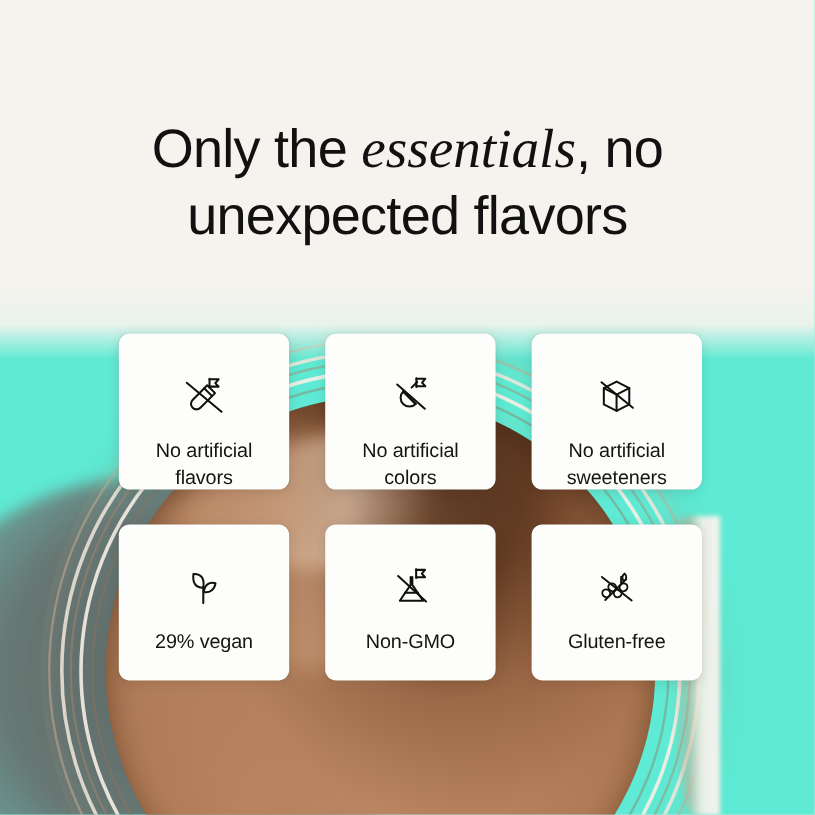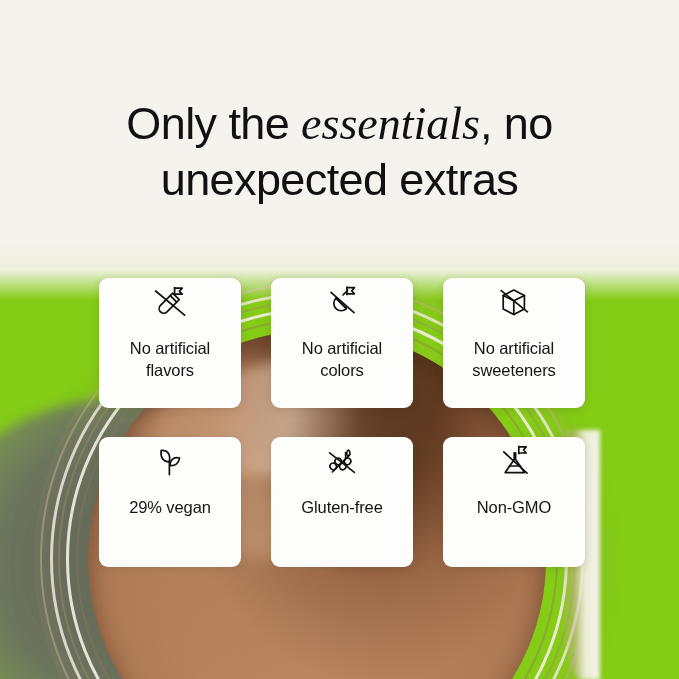--- a/index.html
+++ b/index.html
@@ -15,21 +15,21 @@
     font-family: "Liberation Sans", sans-serif;
     background: #F6F3EE;
     position: relative;
   }
 
   #stage {
     position: absolute;
     inset: 0;
     width: 679px;
     height: 679px;
-    background: #84cc16;
+    background: #5eead4;
     overflow: hidden;
   }
 
   
 
   .photo-layer {
     position: absolute;
     inset: 0;
     overflow: hidden;
   }
@@ -240,21 +240,21 @@
   }
 
   .badge-card {
     background: #FDFDFC;
     border-radius: 9px;
     box-shadow: 0 2px 9px rgba(60,45,33,0.13), 0 0 1px rgba(60,45,33,0.10);
     display: flex;
     flex-direction: column;
     align-items: center;
     justify-content: flex-start;
-    padding-top: 3px;
+    padding-top: 31px;
   }
 
   .badge-icon {
     width: 44px;
     height: 44px;
     display: flex;
     align-items: center;
     justify-content: center;
     color: #12100E;
     flex: 0 0 auto;
@@ -294,21 +294,21 @@
     <div class="liquid-swirl"></div>
     <div class="liquid-swirl-2"></div>
     <div class="liquid-lip"></div>
     <div class="glass-edge-right"></div>
 
     <div class="top-fade"></div>
   </div>
 
   <h1 class="headline">
     <span class="headline-line"><span>Only the </span><span class="emph">essentials</span><span>, no</span></span>
-    <span class="headline-line">unexpected extras</span>
+    <span class="headline-line">unexpected flavors</span>
   </h1>
 
   <div class="badge-grid">
 
     <div class="badge-card">
       <span class="badge-icon">
         <svg width="42" height="42" viewBox="0 0 42 42" fill="none" stroke="currentColor" stroke-width="1.7" stroke-linecap="round" stroke-linejoin="round">
 
           <path d="M11.5 29.8 a4.6 4.6 0 0 0 6.5 0 L30.2 17.6 l-6.5 -6.5 L11.5 23.3 a4.6 4.6 0 0 0 0 6.5 Z"></path>
 
@@ -363,20 +363,37 @@
         <svg width="42" height="42" viewBox="0 0 42 42" fill="none" stroke="currentColor" stroke-width="1.7" stroke-linecap="round" stroke-linejoin="round">
 
           <path d="M20.4 33.6 L20.4 20.2"></path>
 
           <path d="M20.4 20.8 C13.4 20.8 11.4 16.0 12.2 9.4 C19.0 9.0 21.6 13.4 20.4 20.8 Z"></path>
 
           <path d="M20.8 24.4 C25.8 25.2 29.8 22.6 30.6 17.0 C25.2 15.6 21.4 18.4 20.8 24.4 Z"></path>
         </svg>
       </span>
       <span class="badge-label">29% vegan</span>
+    </div>
+
+    <div class="badge-card">
+      <span class="badge-icon">
+        <svg width="42" height="42" viewBox="0 0 42 42" fill="none" stroke="currentColor" stroke-width="1.7" stroke-linecap="round" stroke-linejoin="round">
+
+          <path d="M22.6 11.8 L22.6 18.4 L31.6 31.6 L12.2 31.6 L21.2 18.4 L21.2 11.8"></path>
+
+          <path d="M16.4 25.0 L27.4 25.0"></path>
+
+          <path d="M25.8 12.6 L25.8 5.4"></path>
+          <path d="M25.8 5.9 L33.2 5.9 L30.5 9.0 L33.2 12.0 L25.8 12.0"></path>
+
+          <path d="M10.8 11.0 L34.0 32.2"></path>
+        </svg>
+      </span>
+      <span class="badge-label">Non-GMO</span>
     </div>
 
     <div class="badge-card">
       <span class="badge-icon">
         <svg width="42" height="42" viewBox="0 0 42 42" fill="none" stroke="currentColor" stroke-width="1.6" stroke-linecap="round" stroke-linejoin="round">
 
           <path d="M11.4 31.0 L28.8 13.6"></path>
 
           <path d="M14.6 27.8 a3.4 3.4 0 0 1 -4.8 -4.8 a3.4 3.4 0 0 1 4.8 4.8 Z"></path>
           <path d="M19.6 22.8 a3.4 3.4 0 0 1 -4.8 -4.8 a3.4 3.4 0 0 1 4.8 4.8 Z"></path>
@@ -385,32 +402,15 @@
 
           <path d="M27.0 15.4 a4.0 4.0 0 0 1 0.6 -6.4 a4.0 4.0 0 0 1 -0.6 6.4 Z"></path>
           <path d="M24.6 17.6 L24.6 11.6"></path>
 
           <path d="M8.6 11.8 L33.4 31.4"></path>
         </svg>
       </span>
       <span class="badge-label">Gluten-free</span>
     </div>
 
-    <div class="badge-card">
-      <span class="badge-icon">
-        <svg width="42" height="42" viewBox="0 0 42 42" fill="none" stroke="currentColor" stroke-width="1.7" stroke-linecap="round" stroke-linejoin="round">
-
-          <path d="M22.6 11.8 L22.6 18.4 L31.6 31.6 L12.2 31.6 L21.2 18.4 L21.2 11.8"></path>
-
-          <path d="M16.4 25.0 L27.4 25.0"></path>
-
-          <path d="M25.8 12.6 L25.8 5.4"></path>
-          <path d="M25.8 5.9 L33.2 5.9 L30.5 9.0 L33.2 12.0 L25.8 12.0"></path>
-
-          <path d="M10.8 11.0 L34.0 32.2"></path>
-        </svg>
-      </span>
-      <span class="badge-label">Non-GMO</span>
-    </div>
-
   </div>
 
 </div>
 
 </body></html>

